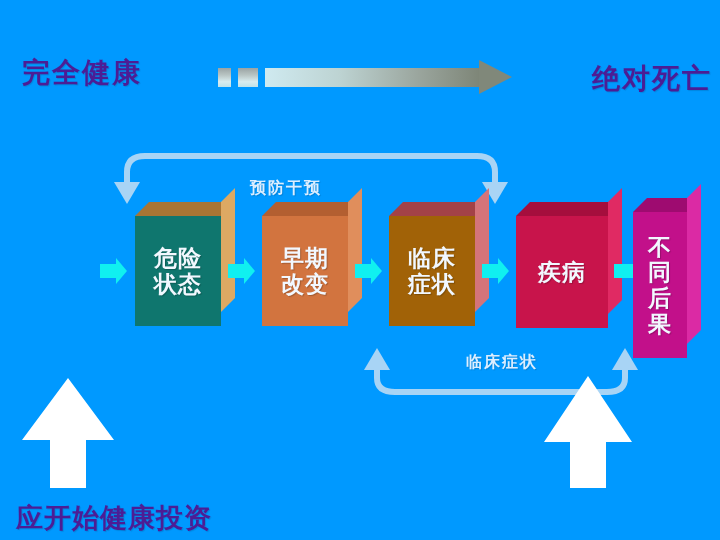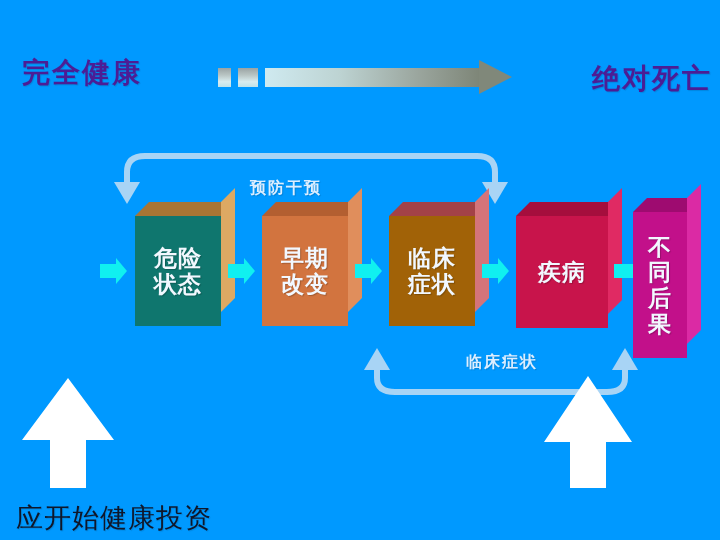--- a/index.html
+++ b/index.html
@@ -115,23 +115,23 @@
     font-size: 16px;
     letter-spacing: 2px;
     white-space: nowrap;
     text-shadow: 1px 1px 1px rgba(0,0,0,0.15);
   }
   #label-prevention { left: 250px; top: 178px; }
   #label-clinical   { left: 466px; top: 352px; }
 
   
   .white-arrow-text {
-    color: #0f172a;
+    color: #4c1d95;
     font-family: "DejaVu Serif", "Liberation Serif", serif;
-    font-weight: normal;
+    font-weight: bold;
     font-size: 27px;
     letter-spacing: 1px;
     white-space: nowrap;
     text-shadow: 1px 1px 1px rgba(0,0,0,0.12);
   }
   #invest-left-text  { left: 16px;  top: 500px; }
   #invest-right-text { left: 508px; top: 500px; }
 </style>
 </head>
 <body>

